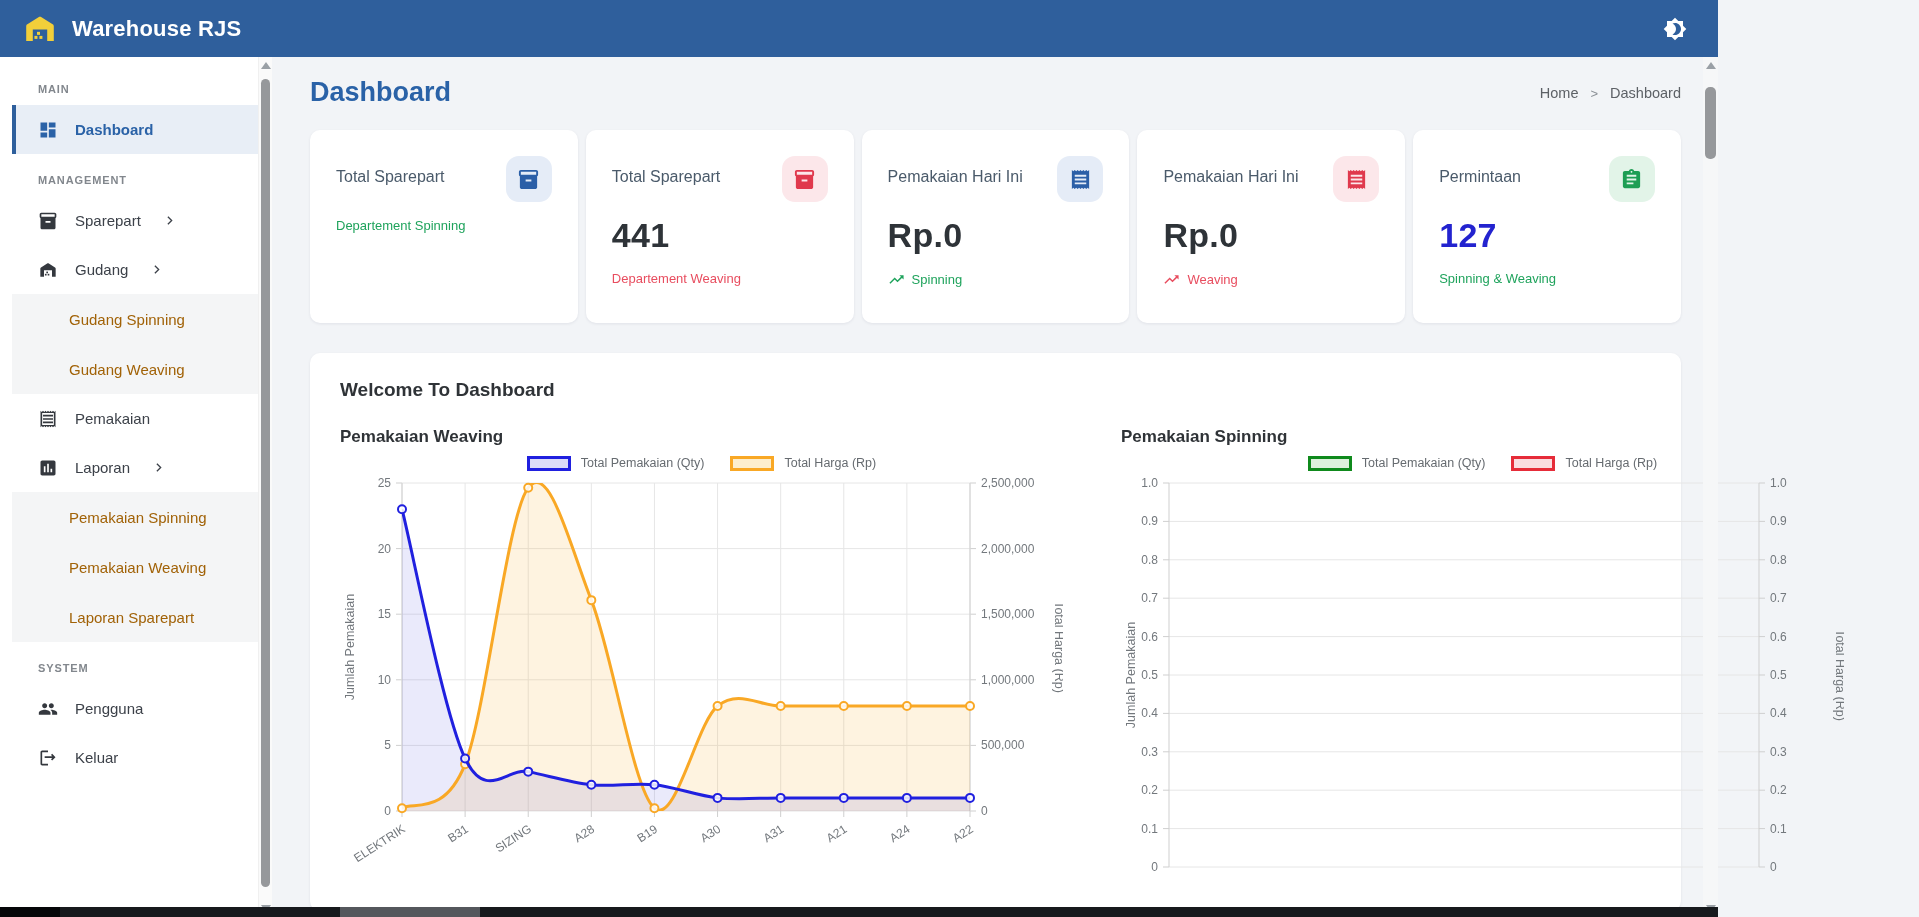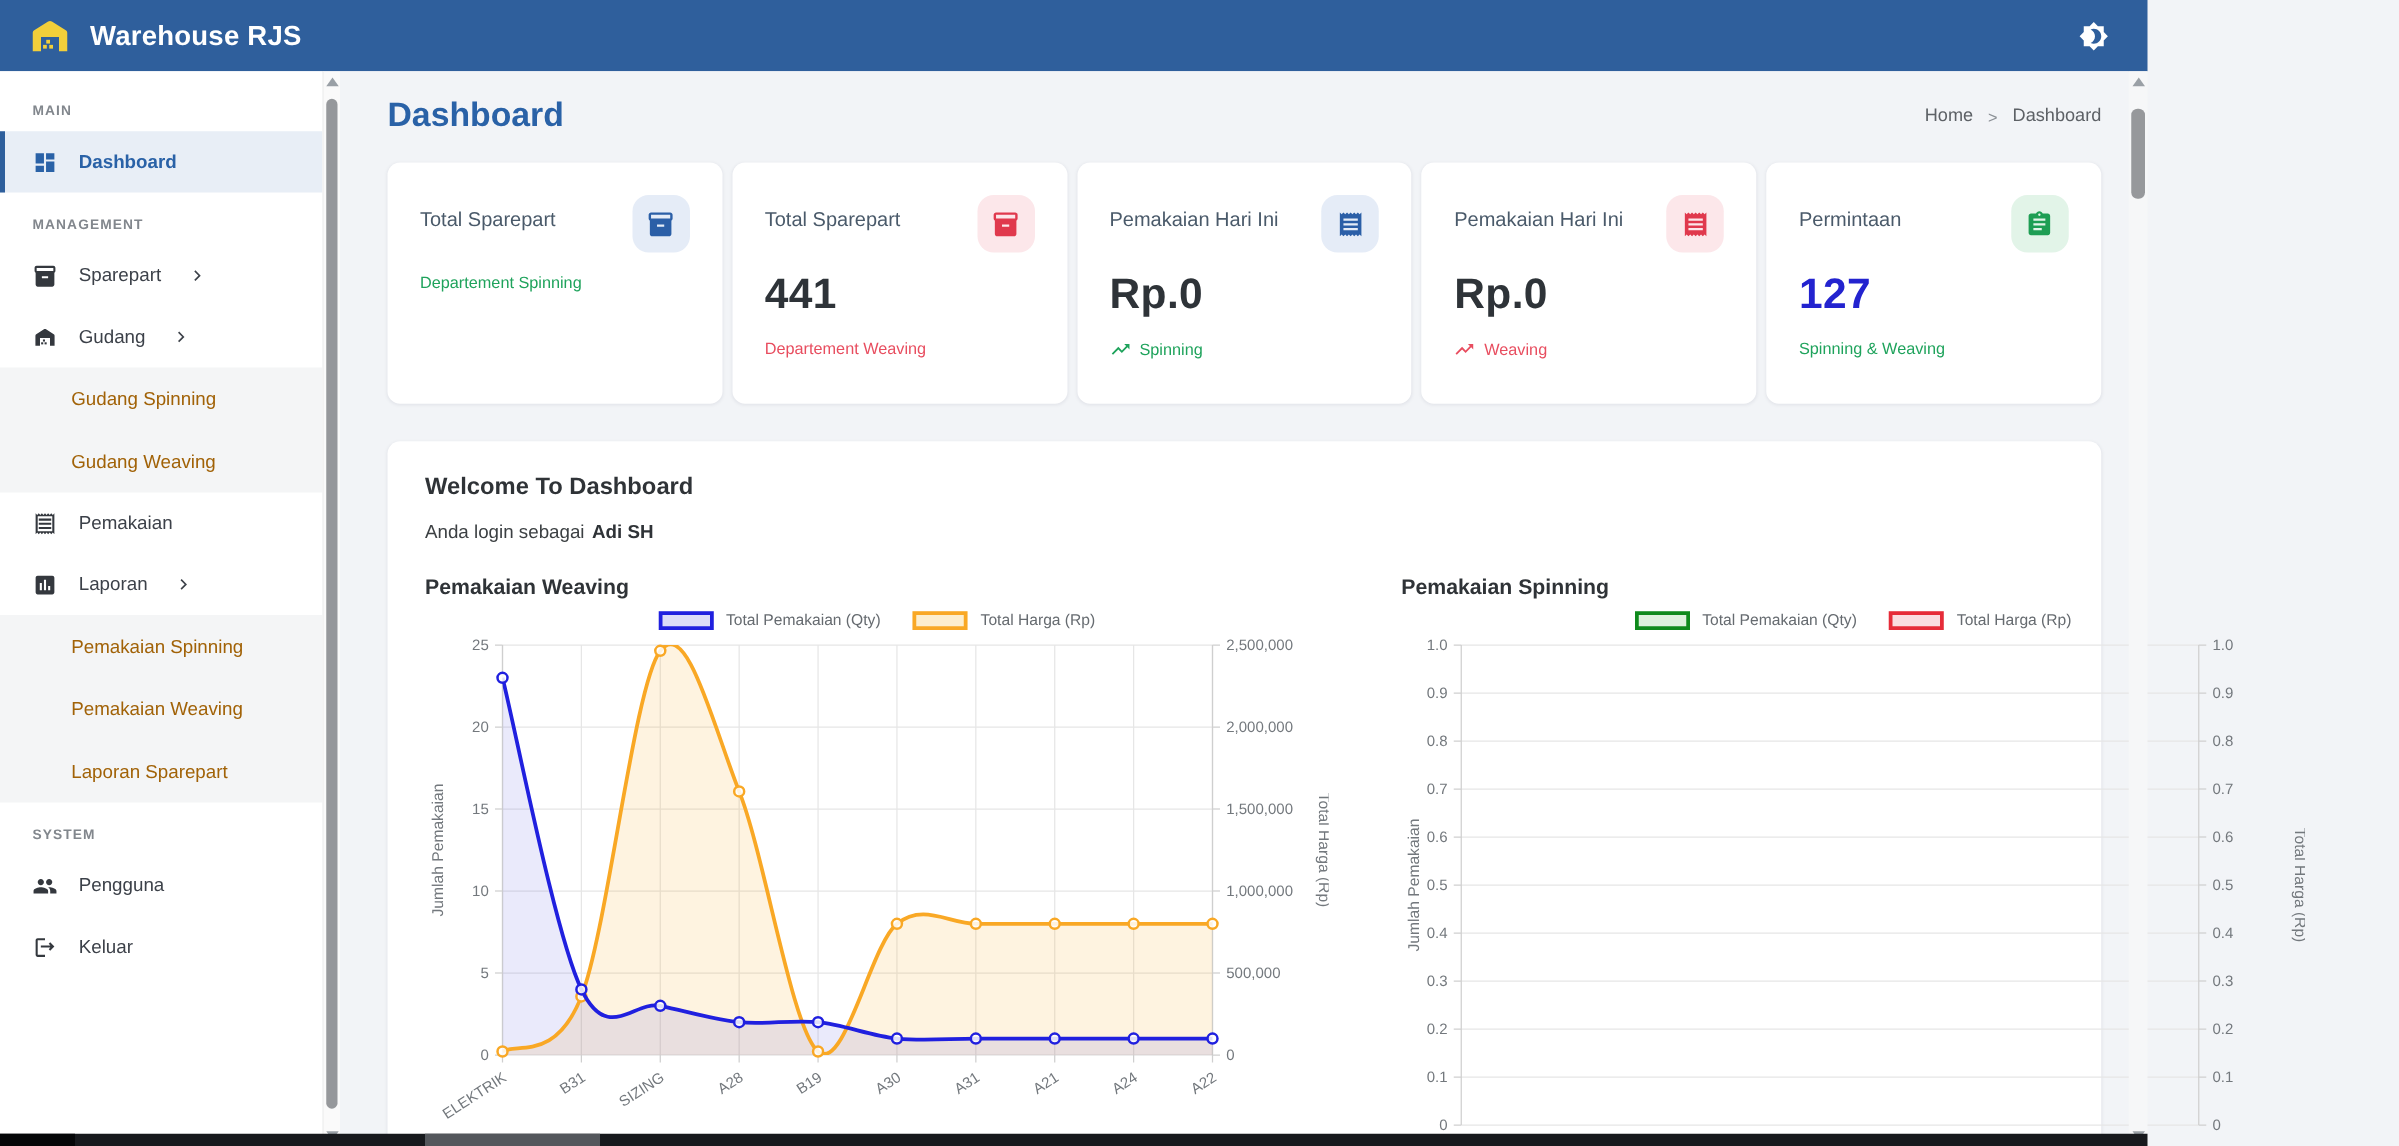--- a/index.html
+++ b/index.html
@@ -9,21 +9,21 @@
   
   .navbar { height:57px; background:#2f5f9c; display:flex; align-items:center; padding:0 28px 0 22px; flex:0 0 auto; }
   .navbar .logo { width:36px; height:36px; margin-right:14px; }
   .navbar .brand { color:#fff; font-size:22px; font-weight:700; letter-spacing:.2px; }
   .theme-btn { margin-left:auto; width:30px; height:30px; display:flex; align-items:center; justify-content:center; cursor:pointer; }
 
   
   .body-row { flex:1 1 auto; display:flex; min-height:0; }
 
   
-  .sidebar { width:258px; background:#ffffff; flex:0 0 auto; padding-top:6px; }
+  .sidebar { width:258px; background:#ffffff; flex:0 0 auto; padding-top:6px;padding-left:12px; }
   .sec-label { font-size:11px; font-weight:700; letter-spacing:.08em; color:#82878d; padding:20px 0 10px 26px; }
   .s-item { height:49px; display:flex; align-items:center; padding-left:26px; cursor:pointer; color:#3c4149; font-size:15px; font-weight:500; }
   .s-item .ic { width:20px; height:20px; margin-right:17px; flex:0 0 auto; color:#34383e; }
   .s-item .ic svg { width:20px; height:20px; fill:currentColor; display:block; }
   .s-item .chev { margin-left:22px; color:#3c4149; }
   .s-item .chev svg { width:13px; height:13px; fill:none; stroke:currentColor; stroke-width:2.4; display:block; }
   .s-item.active { background:#e8eef6; border-left:4px solid #2e5f9c; padding-left:22px; color:#2a62a7; font-weight:600; }
   .s-item.active .ic { color:#2a62a7; }
   .submenu { background:#f4f5f6; }
   .sub-item { height:50px; display:flex; align-items:center; padding-left:57px; font-size:15px; color:#a16207; cursor:pointer; }
@@ -301,23 +301,20 @@
           </div>
           <div class="card-value blue">127</div>
           <div class="card-label green">
               <span>Spinning &amp; Weaving</span>
             </div>
         </div>
       </div>
 
       <div class="welcome">
         <h2>Welcome To Dashboard</h2>
-        <p class="login-line">
-          <span>Anda login sebagai</span><b>Adi SH</b>
-        </p>
 
         <div class="charts-row">
           <div class="chart-box">
             <div class="chart-title">Pemakaian Weaving</div>
             <div class="legend">
               <span class="lg-item">
                 <span class="lg-swatch" id="sw-0-0" style="border-color: rgb(32, 32, 223); background: rgb(220, 220, 248);"></span>
                 <span class="lg-label">Total Pemakaian (Qty)</span>
               </span>
               <span class="lg-item">

